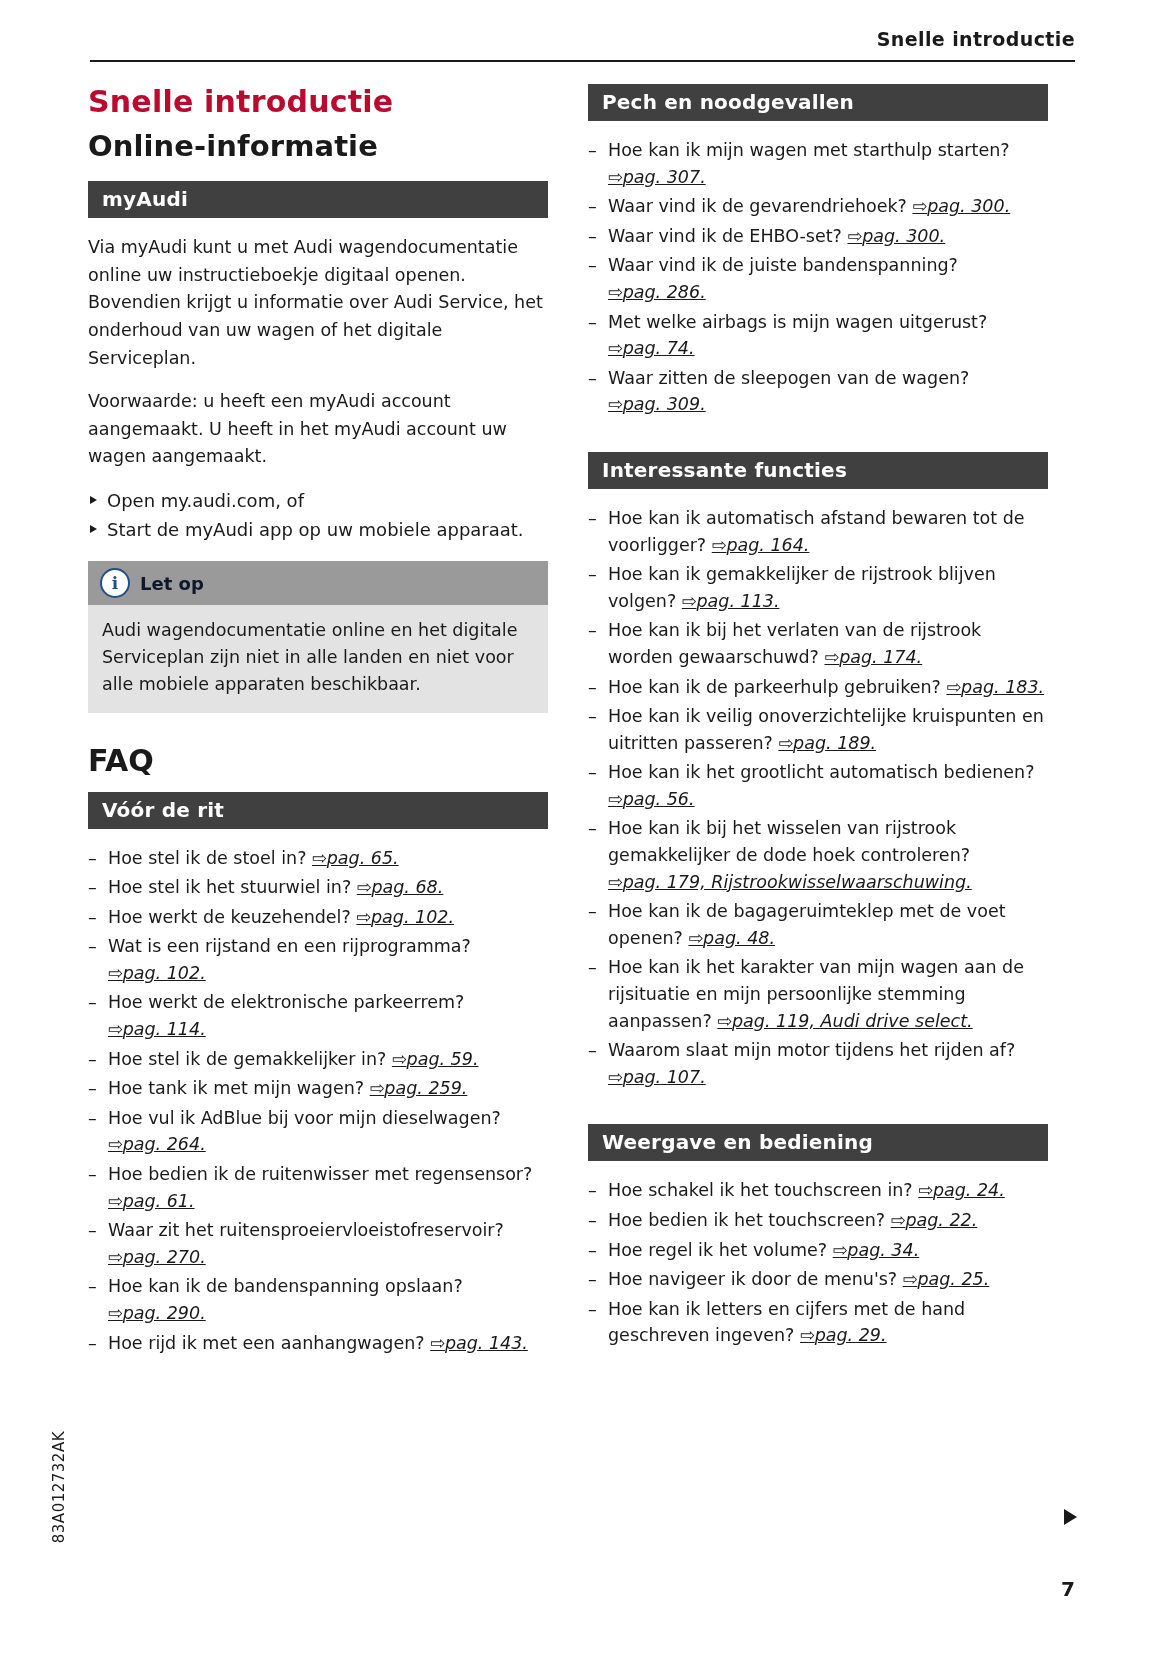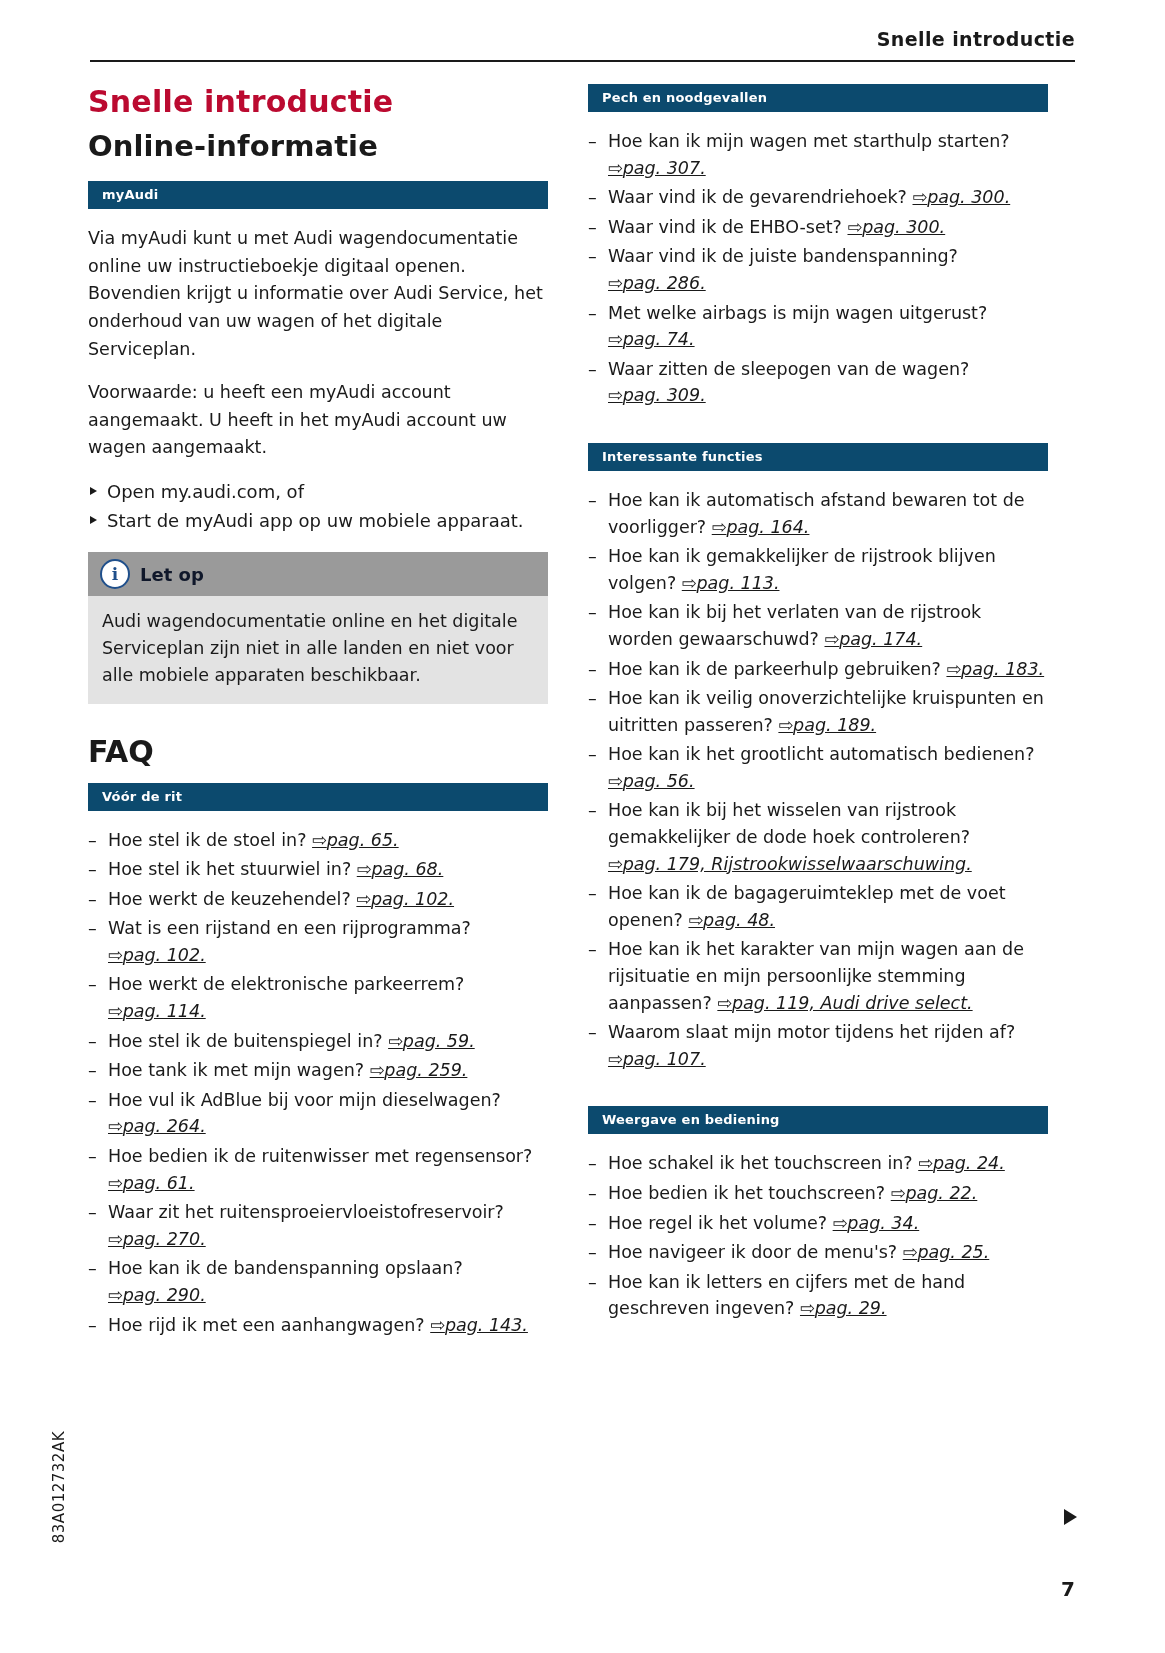--- a/index.html
+++ b/index.html
@@ -62,24 +62,24 @@
     letter-spacing: .1px;
   }
   h2.faq {
     font-size: 30px;
     font-weight: bold;
     margin: 30px 0 14px 0;
     color: #1a1a1a;
   }
 
   .bar {
-    background: #0c4a6e;
+    background: #404040;
     color: #ffffff;
     font-weight: bold;
-    font-size: 13px;
+    font-size: 20px;
     padding: 6px 12px 7px 14px;
     margin: 0 0 16px 0;
     letter-spacing: .2px;
   }
   .bar.spaced { margin-top: 34px; }
 
   p.body {
     font-size: 17.5px;
     line-height: 1.58;
     margin: 0 0 16px 0;
@@ -238,21 +238,21 @@
     <h2 class="faq">FAQ</h2>
 
     <div class="bar">Vóór de rit</div>
 
     <ul class="qlist">
       <li><span>Hoe stel ik de stoel in?</span> <span class="ref"><span class="hand">⇨</span><span class="ref-i">pag. 65.</span></span></li>
       <li><span>Hoe stel ik het stuurwiel in?</span> <span class="ref"><span class="hand">⇨</span><span class="ref-i">pag. 68.</span></span></li>
       <li><span>Hoe werkt de keuzehendel?</span> <span class="ref"><span class="hand">⇨</span><span class="ref-i">pag. 102.</span></span></li>
       <li><span>Wat is een rijstand en een rijprogramma?</span> <span class="ref"><span class="hand">⇨</span><span class="ref-i">pag. 102.</span></span></li>
       <li><span>Hoe werkt de elektronische parkeerrem?</span> <span class="ref"><span class="hand">⇨</span><span class="ref-i">pag. 114.</span></span></li>
-      <li><span>Hoe stel ik de buitenspiegel in?</span> <span class="ref"><span class="hand">⇨</span><span class="ref-i">pag. 59.</span></span></li>
+      <li><span>Hoe stel ik de gemakkelijker in?</span> <span class="ref"><span class="hand">⇨</span><span class="ref-i">pag. 59.</span></span></li>
       <li><span>Hoe tank ik met mijn wagen?</span> <span class="ref"><span class="hand">⇨</span><span class="ref-i">pag. 259.</span></span></li>
       <li><span>Hoe vul ik AdBlue bij voor mijn dieselwagen?</span> <span class="ref"><span class="hand">⇨</span><span class="ref-i">pag. 264.</span></span></li>
       <li><span>Hoe bedien ik de ruitenwisser met regensensor?</span> <span class="ref"><span class="hand">⇨</span><span class="ref-i">pag. 61.</span></span></li>
       <li><span>Waar zit het ruitensproeiervloeistofreservoir?</span> <span class="ref"><span class="hand">⇨</span><span class="ref-i">pag. 270.</span></span></li>
       <li><span>Hoe kan ik de bandenspanning opslaan?</span> <span class="ref"><span class="hand">⇨</span><span class="ref-i">pag. 290.</span></span></li>
       <li><span>Hoe rijd ik met een aanhangwagen?</span> <span class="ref"><span class="hand">⇨</span><span class="ref-i">pag. 143.</span></span></li>
     </ul>
   </div>
 
   <div class="col col-right">

